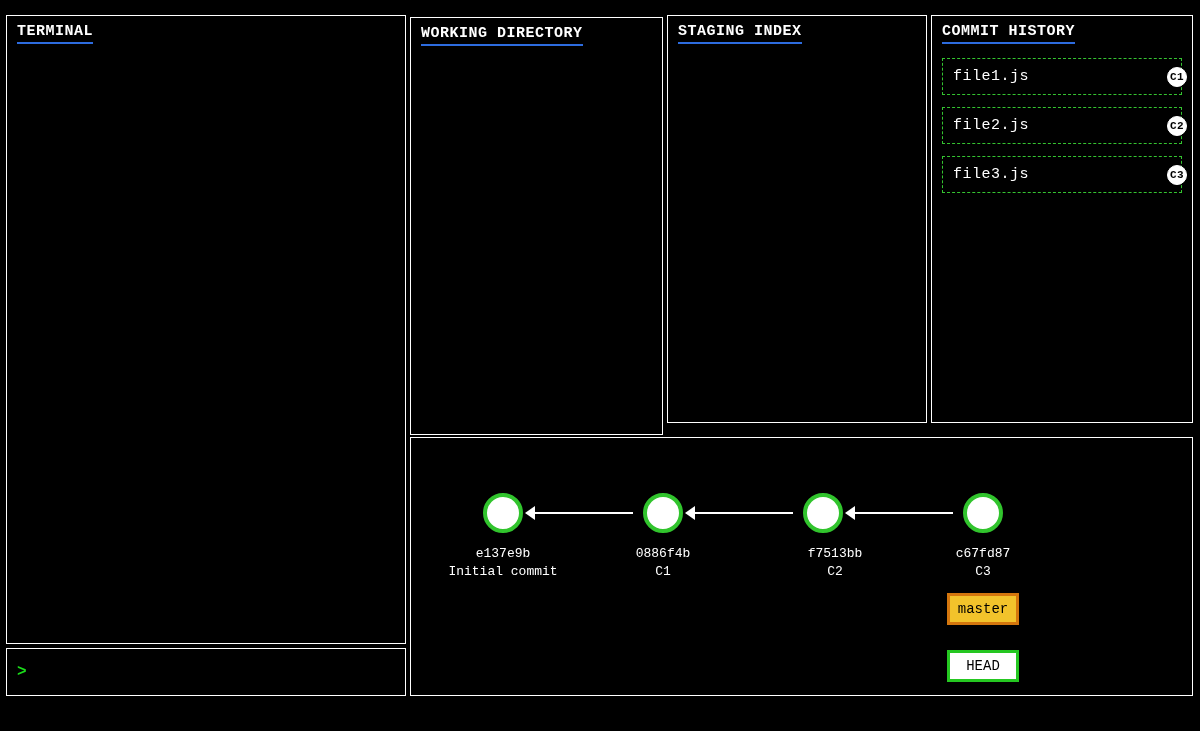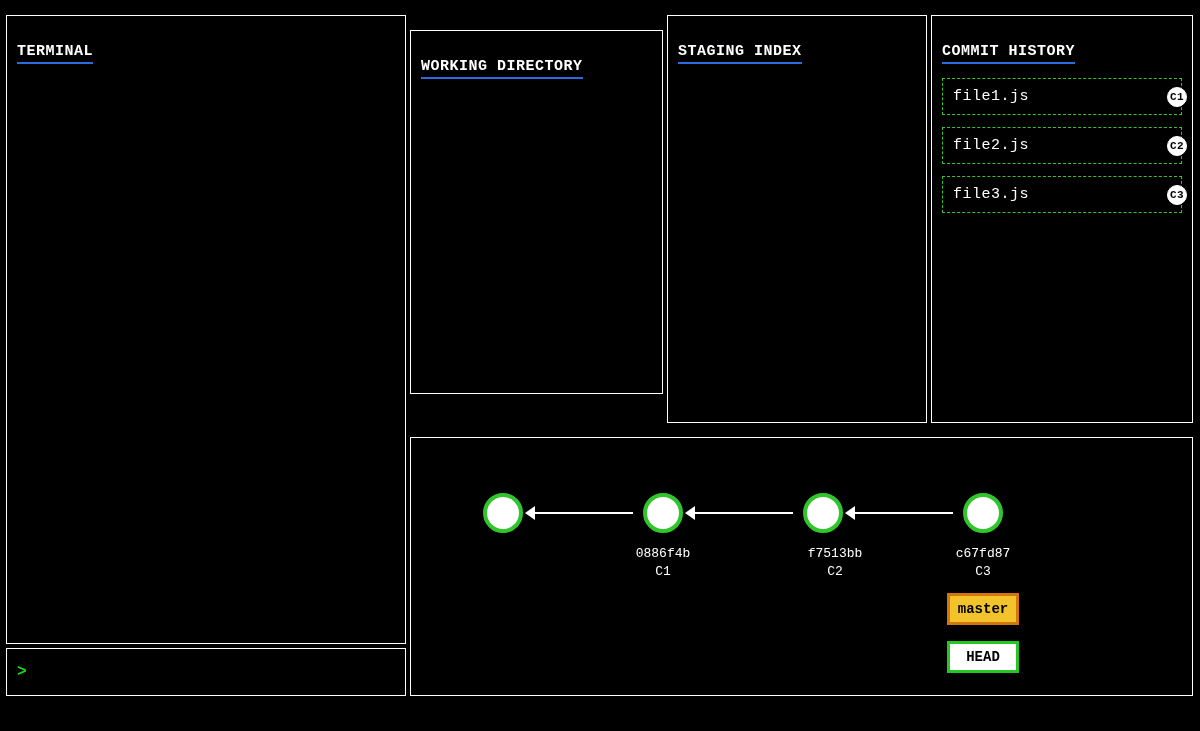--- a/index.html
+++ b/index.html
@@ -18,21 +18,21 @@
     background: #000;
   }
   .panel-title {
     font-weight: bold;
     font-size: 15px;
     letter-spacing: 0.5px;
     color: #fff;
     border-bottom: 2px solid #2d6cdf;
     display: inline-block;
     padding: 3px 0 2px 0;
-    margin: 24px 0 0 10px;
+    margin: 4px 0 0 10px;
   }
   
   #terminal-panel { left: 6px; top: 15px; width: 400px; height: 629px; }
   
   #terminal-input-panel { left: 6px; top: 648px; width: 400px; height: 48px; }
   #terminal-input-panel .prompt {
     color: #1adb1a;
     font-weight: bold;
     font-size: 16px;
     padding: 14px 0 0 10px;
@@ -41,21 +41,21 @@
   #terminal-input {
     background: transparent;
     border: none;
     outline: none;
     color: #fff;
     font-family: inherit;
     font-size: 15px;
     width: 340px;
   }
   
-  #working-panel { left: 410px; top: 30px; width: 253px; height: 364px; }
+  #working-panel { left: 410px; top: 17px; width: 253px; height: 418px; }
   
   #staging-panel { left: 667px; top: 15px; width: 260px; height: 408px; }
   
   #history-panel { left: 931px; top: 15px; width: 262px; height: 408px; }
   
   #graph-panel { left: 410px; top: 437px; width: 783px; height: 259px; border: 1px solid #fff; position: absolute; }
 
   
   .file-list { padding: 14px 10px 0 10px; }
   .file-item {
@@ -122,21 +122,21 @@
     position: absolute;
     top: 13px;
     width: 0; height: 0;
     border-top: 7px solid transparent;
     border-bottom: 7px solid transparent;
     border-right: 10px solid #fff;
   }
 
   .branch-tag {
     position: absolute;
-    font-weight: bold;
+    font-weight: normal;
     font-size: 14px;
     text-align: center;
     padding: 5px 0;
     width: 72px;
   }
   .branch-master {
     background: #f2c32b;
     color: #000;
     border: 3px solid #d4760d;
   }
@@ -190,20 +190,24 @@
     <div class="arrow-line" style="left:122px; width:100px;"></div>
     <div class="arrow-head" style="left:114px;"></div>
 
     <div class="arrow-line" style="left:282px; width:100px;"></div>
     <div class="arrow-head" style="left:274px;"></div>
 
     <div class="arrow-line" style="left:442px; width:100px;"></div>
     <div class="arrow-head" style="left:434px;"></div>
 
     <div class="commit-node" style="left:72px;"></div>
+    <div class="commit-label" style="left:22px;">
+      <div>e137e9b</div>
+      <div>Initial commit</div>
+    </div>
 
     <div class="commit-node" style="left:232px;"></div>
     <div class="commit-label" style="left:182px;">
       <div>0886f4b</div>
       <div>C1</div>
     </div>
 
     <div class="commit-node" style="left:392px;"></div>
     <div class="commit-label" style="left:354px;">
       <div>f7513bb</div>
@@ -211,14 +215,14 @@
     </div>
 
     <div class="commit-node" style="left:552px;"></div>
     <div class="commit-label" style="left:502px;">
       <div>c67fd87</div>
       <div>C3</div>
     </div>
   </div>
 
   <div class="branch-tag branch-master" style="left:536px; top:155px;">master</div>
-  <div class="branch-tag branch-head" style="left:536px; top:203px;">HEAD</div>
+  <div class="branch-tag branch-head" style="left:536px; top:212px;">HEAD</div>
 </div>
 
 </body></html>

